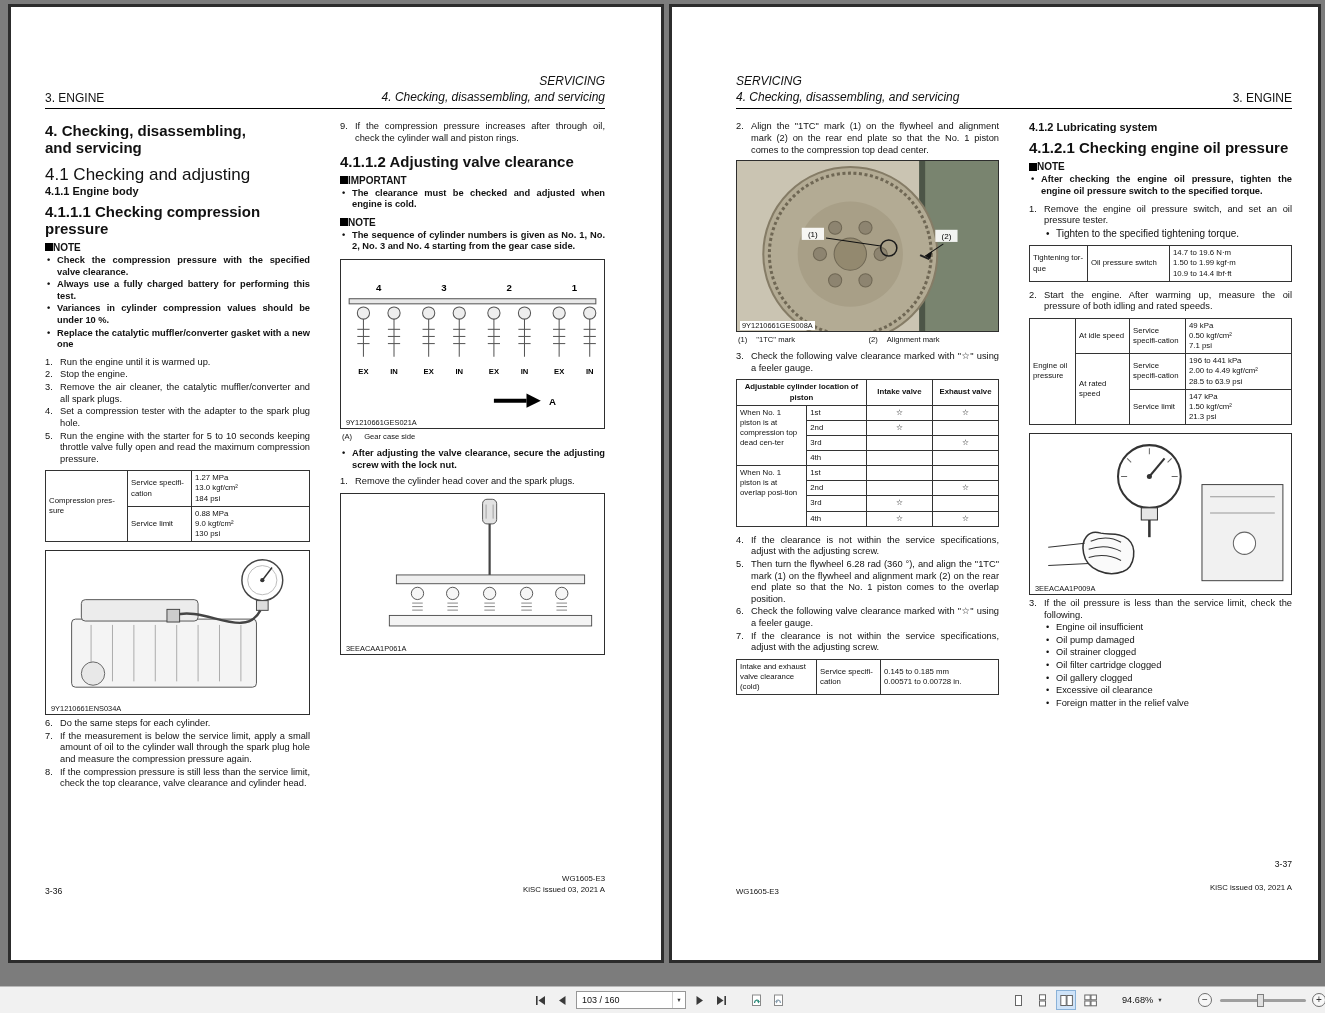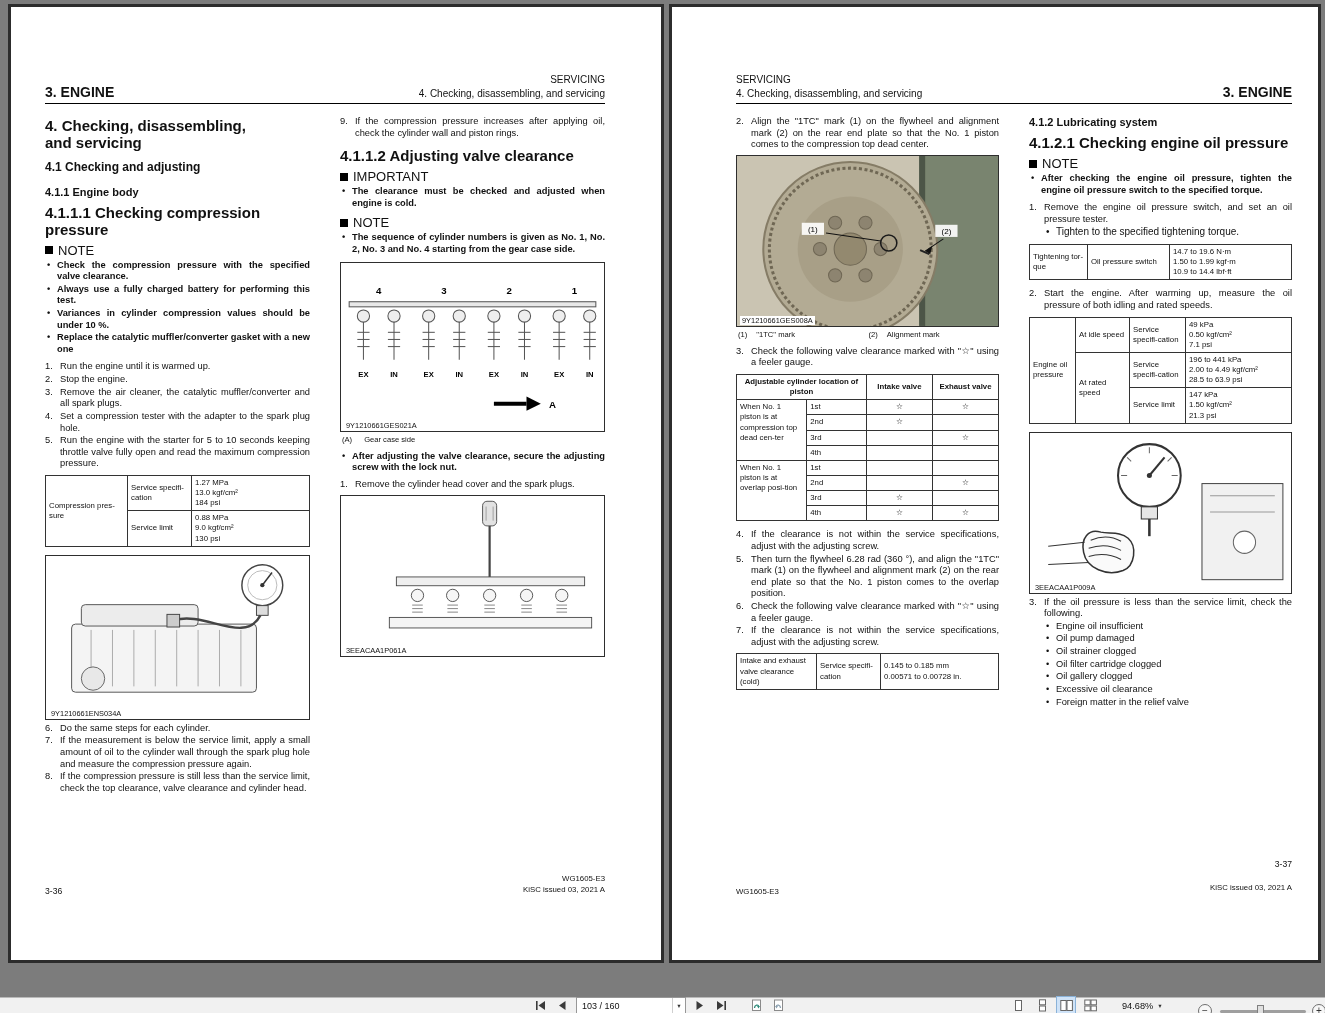--- a/index.html
+++ b/index.html
@@ -8,34 +8,34 @@
 
 
 .page{position:absolute;top:4px;height:959px;background:#fff;border:3px solid #2c2c2c;}
 .page-left{left:8px;width:656px;}
 .page-right{left:669px;width:652px;}
 .page-inner{position:relative;height:100%;}
 .page-left .page-inner{padding:66px 56px 0 34px;}
 .page-right .page-inner{padding:66px 26px 0 64px;}
 
 .phead{display:flex;justify-content:space-between;align-items:flex-end;border-bottom:1px solid #000;padding-bottom:3px;}
-.ph-bold{font-size:14px;font-weight:bold;white-space:nowrap;}
-.ph-2l{font-size:10px;line-height:1.35;}
+.ph-bold{font-size:12px;font-weight:normal;white-space:nowrap;}
+.ph-2l{font-size:12px;line-height:1.35;font-style:italic;}
 .ph-2l.right{text-align:right;}
 
 .cols{display:flex;gap:30px;margin-top:12px;}
 .col{flex:1;min-width:0;font-size:9.3px;}
 
 .h1{font-size:15px;line-height:1.12;font-weight:bold;margin:2px 0 8px;max-width:222px;}
-.h2{font-size:12px;font-weight:bold;margin:0 0 12px;}
+.h2{font-size:17px;font-weight:normal;margin:0 0 0;}
 .h3{font-size:11px;font-weight:bold;margin:0 0 6px;}
 .h4{font-size:15px;font-weight:bold;margin:0 0 5px;}
 
 .nblock{margin:2px 0 6px;}
-.nhead{display:flex;align-items:center;gap:5px;font-size:13px;font-weight:normal;margin-bottom:2px;}
+.nhead{display:flex;align-items:center;font-size:10px;font-weight:bold;margin-bottom:2px;}
 .sq{width:8px;height:8px;background:#000;flex:none;}
 ul.blist{list-style:none;margin:0 0 5px;}
 ul.blist li{position:relative;padding-left:12px;text-align:justify;line-height:1.25;margin-bottom:1px;font-size:9.3px;}
 ul.blist li::before{content:"•";position:absolute;left:2px;}
 ul.blist.bold li{font-weight:bold;}
 
 ol.steps{list-style:none;margin:0 0 5px;}
 .step{display:flex;line-height:1.25;margin-bottom:1px;font-size:9.3px;}
 .step-num{flex:none;width:15px;}
 .step-txt{flex:1;text-align:justify;}
@@ -68,21 +68,21 @@
 .fig-cap2 .pair{flex:1;display:flex;gap:9px;}
 
 .pfoot{position:absolute;display:flex;justify-content:space-between;align-items:flex-end;}
 .page-left .pfoot{left:34px;right:56px;bottom:64px;}
 .page-right .pfoot{left:64px;right:26px;bottom:64px;}
 .pf-big{font-size:8.6px;}
 .pf-small{font-size:7.8px;}
 .pf-right{text-align:right;line-height:1.4;}
 
 
-.toolbar{position:absolute;left:0;right:0;bottom:0;height:16px;background:#f1f1f1;border-top:1px solid #b9b9b9;}
+.toolbar{position:absolute;left:0;right:0;bottom:0;height:27px;background:#f1f1f1;border-top:1px solid #b9b9b9;}
 .tb-nav{position:absolute;left:532px;top:0;height:100%;display:flex;align-items:center;gap:5px;}
 .tb-btn{width:17px;height:17px;border:none;background:transparent;display:flex;align-items:center;justify-content:center;padding:0;cursor:pointer;}
 .page-box{width:110px;height:18px;background:#fff;border:1px solid #979797;display:flex;align-items:center;font-size:9px;}
 .page-box .ptext{flex:1;padding-left:5px;}
 .box-caret{width:13px;height:100%;display:flex;align-items:center;justify-content:center;font-size:5.5px;color:#333;border-left:1px solid #cfcfcf;}
 .view-sep{width:8px;}
 .tb-layouts{position:absolute;left:1008px;top:0;height:100%;display:flex;align-items:center;gap:4px;}
 .lay-btn{width:20px;height:20px;border:1px solid transparent;background:transparent;display:flex;align-items:center;justify-content:center;padding:0;cursor:pointer;}
 .lay-btn.active{background:#cfe3f8;border-color:#8ab2d8;}
 .tb-zoom{position:absolute;left:1122px;top:0;height:100%;display:flex;align-items:center;gap:4px;font-size:9.2px;}
@@ -201,21 +201,21 @@
             <li class="step">
               <span class="step-num">8.</span>
               <span class="step-txt">If the compression pressure is still less than the service limit, check the top clearance, valve clearance and cylinder head.</span>
             </li>
           </ol>
       </div>
 
       <div class="col">
         <div class="step">
           <span class="step-num">9.</span>
-          <span class="step-txt">If the compression pressure increases after applying oil, check the cylinder wall and piston rings.</span>
+          <span class="step-txt">If the compression pressure increases after through oil, check the cylinder wall and piston rings.</span>
         </div>
         <div class="h4" style="margin-top:8px;">4.1.1.2 Adjusting valve clearance</div>
         <div class="nblock">
           <div class="nhead">
               <span class="sq"></span>
               <span>IMPORTANT</span>
             </div>
           <ul class="blist bold">
 
           <li>The clearance must be checked and adjusted when engine is cold.</li>

